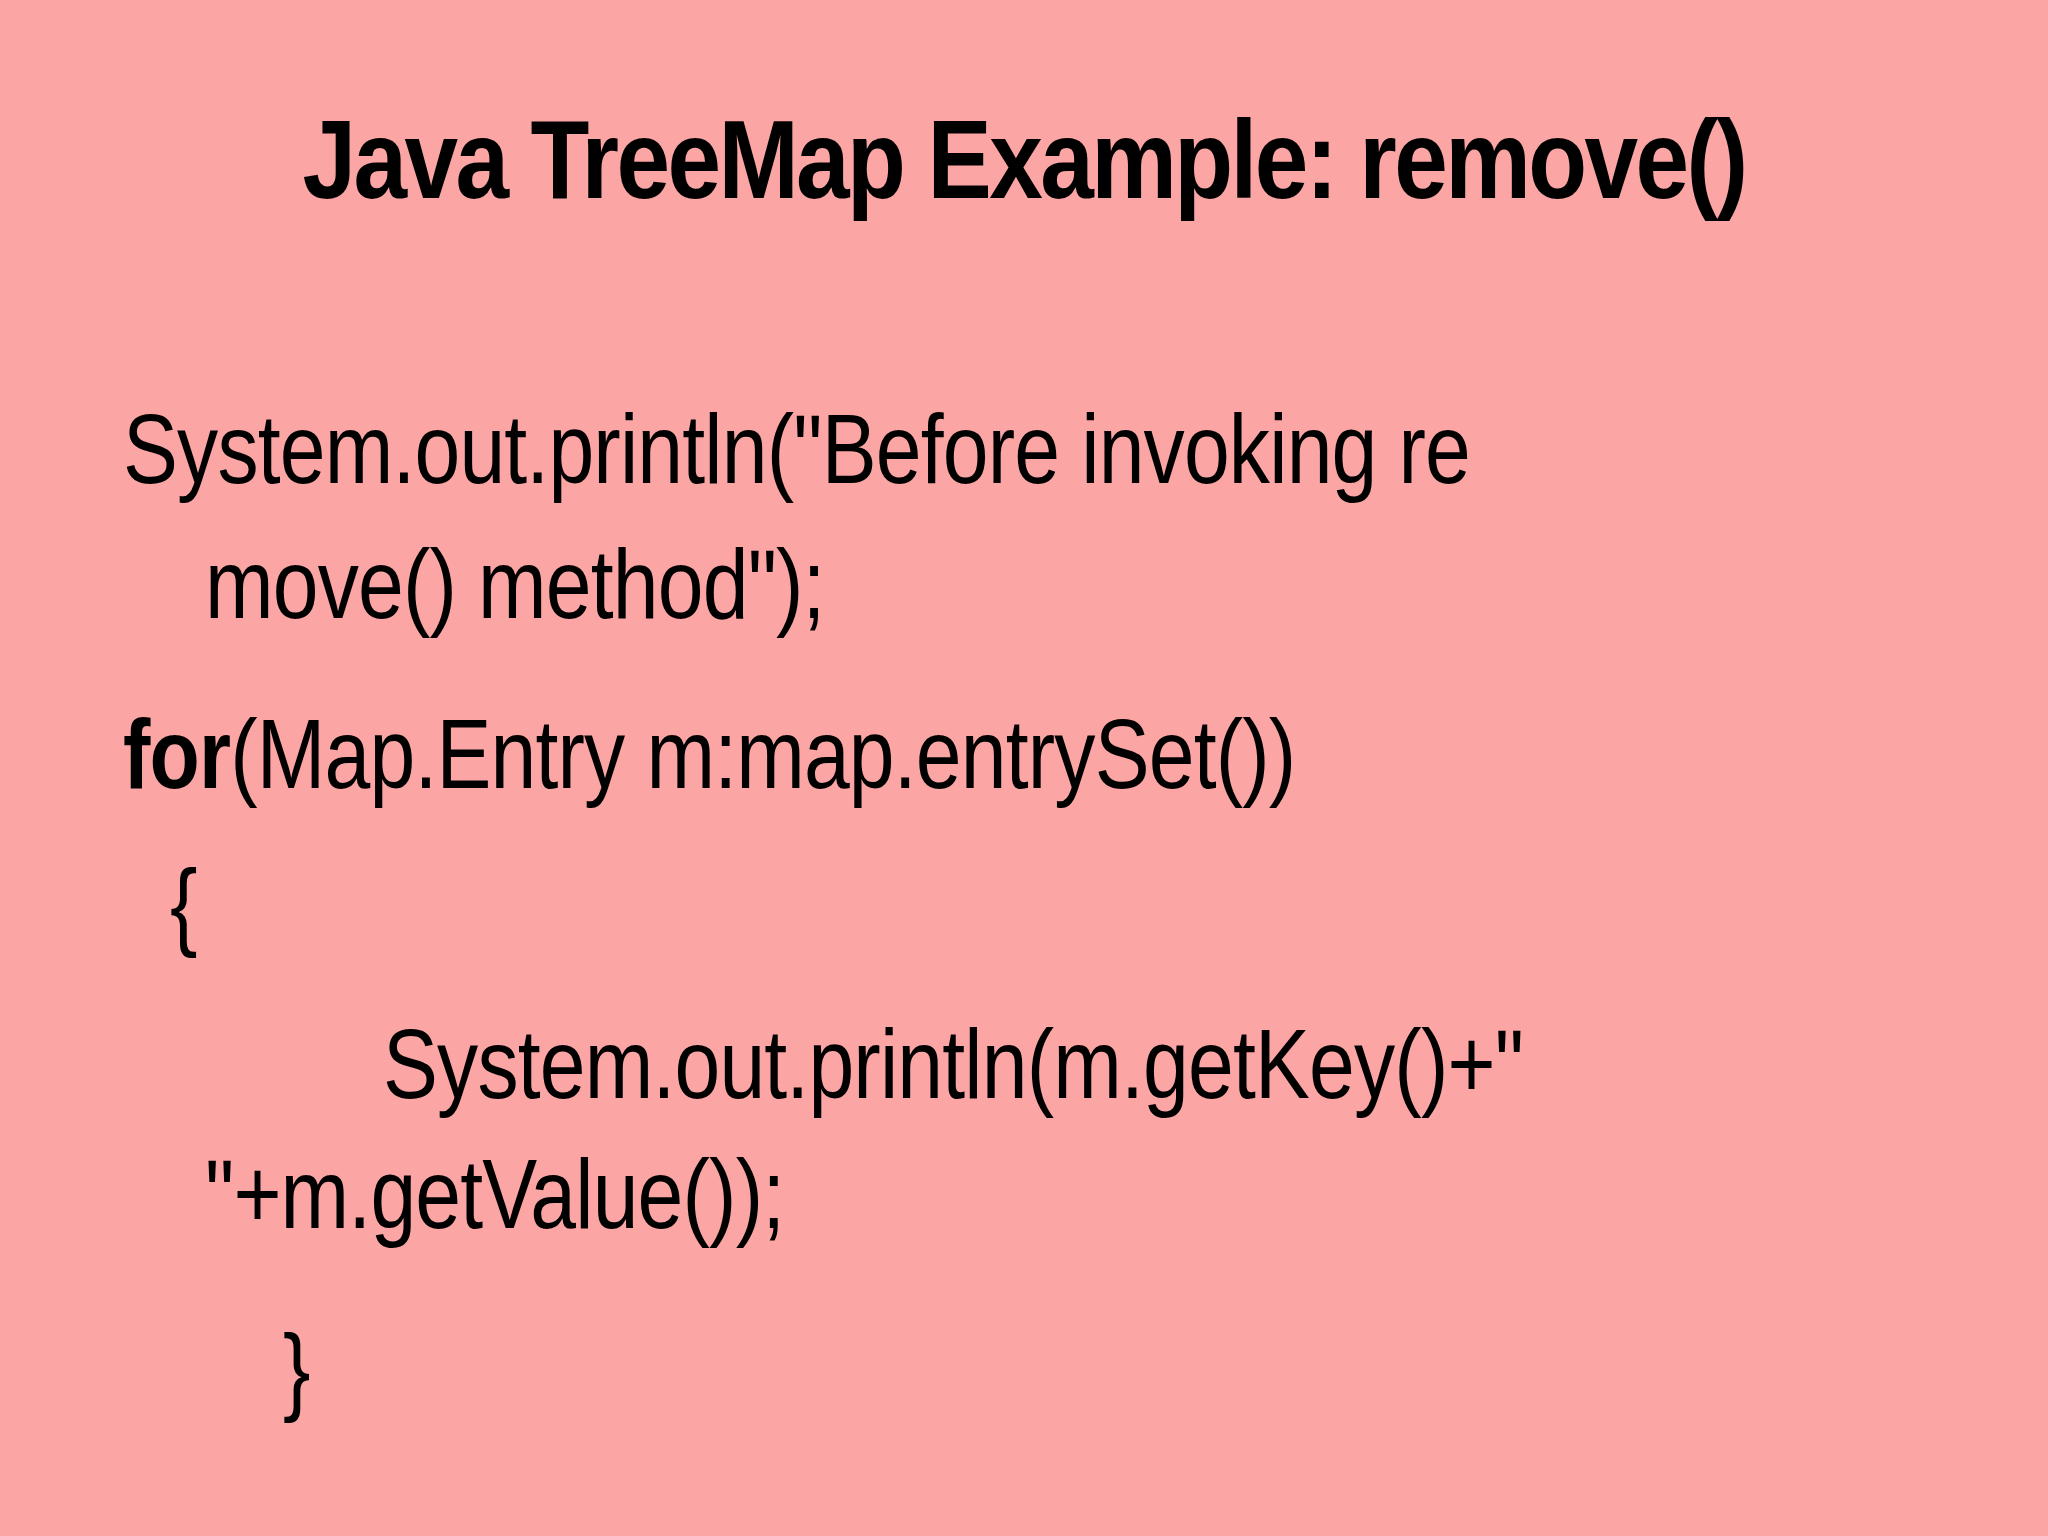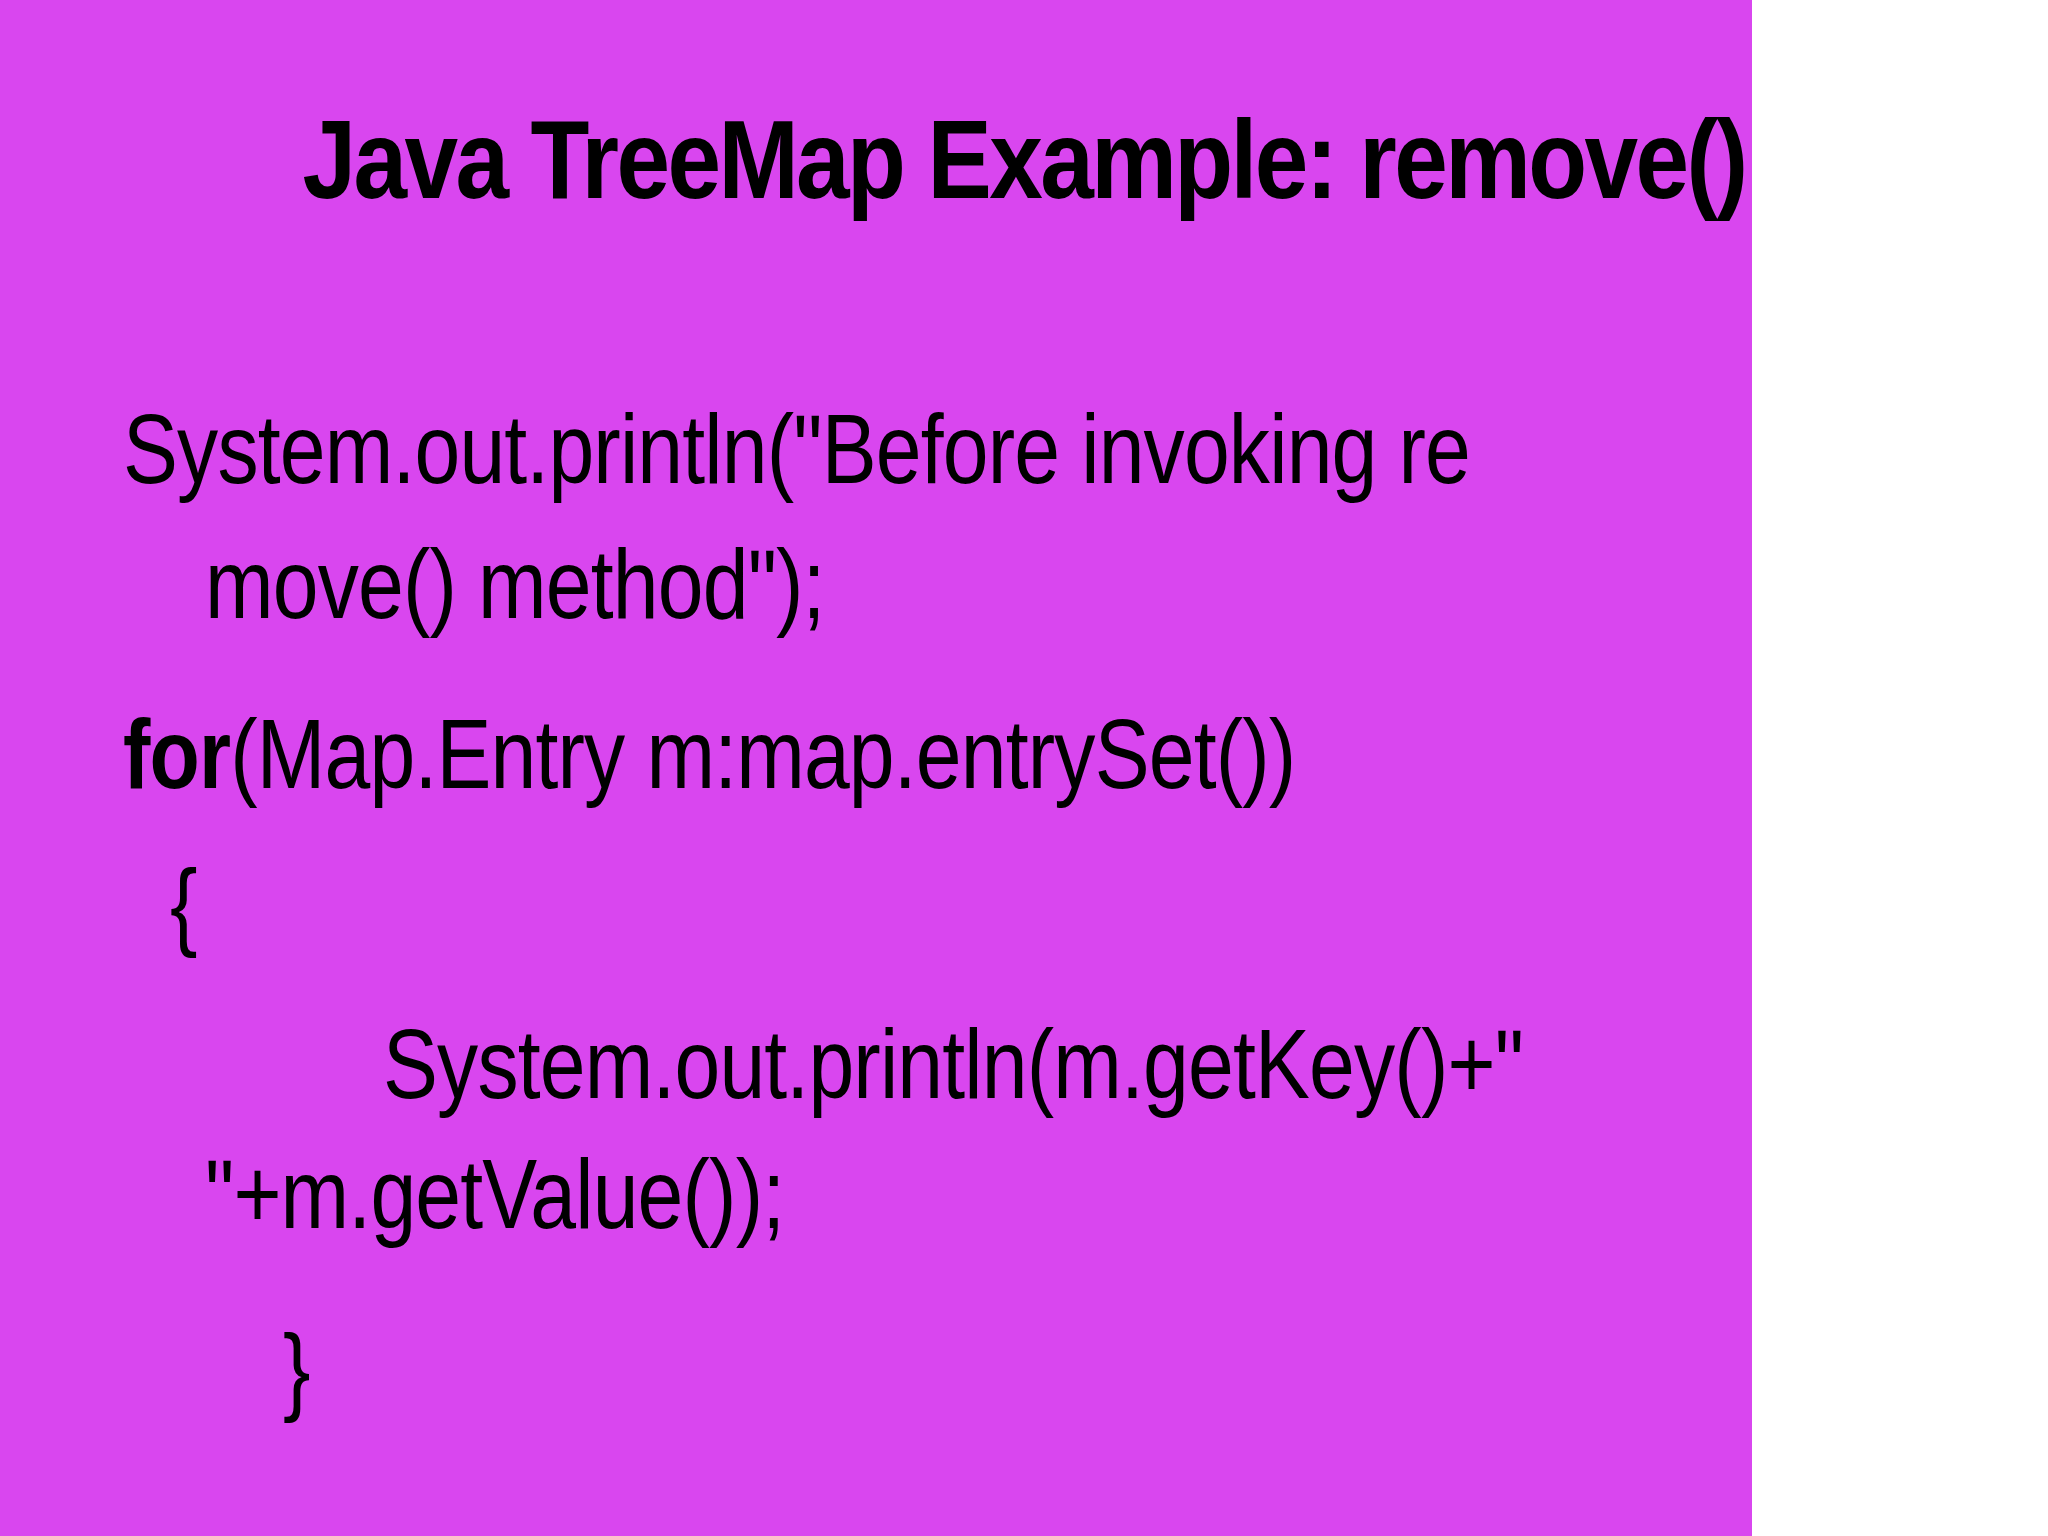--- a/index.html
+++ b/index.html
@@ -11,23 +11,23 @@
       width: 2048px;
       height: 1536px;
       position: relative;
       overflow: hidden;
       font-family: "Liberation Sans", "DejaVu Sans", sans-serif;
       color: #000000;
     }
     .slide {
       position: absolute;
       left: 0; top: 0;
-      width: 1752px;
+      width: 2048px;
       height: 1536px;
-      background: #d946ef;
+      background: #fca5a5;
     }
     .title {
       position: absolute;
       left: 0;
       top: 95px;
       width: 2048px;
       text-align: center;
       font-size: 112px;
       font-weight: bold;
       line-height: 130px;

